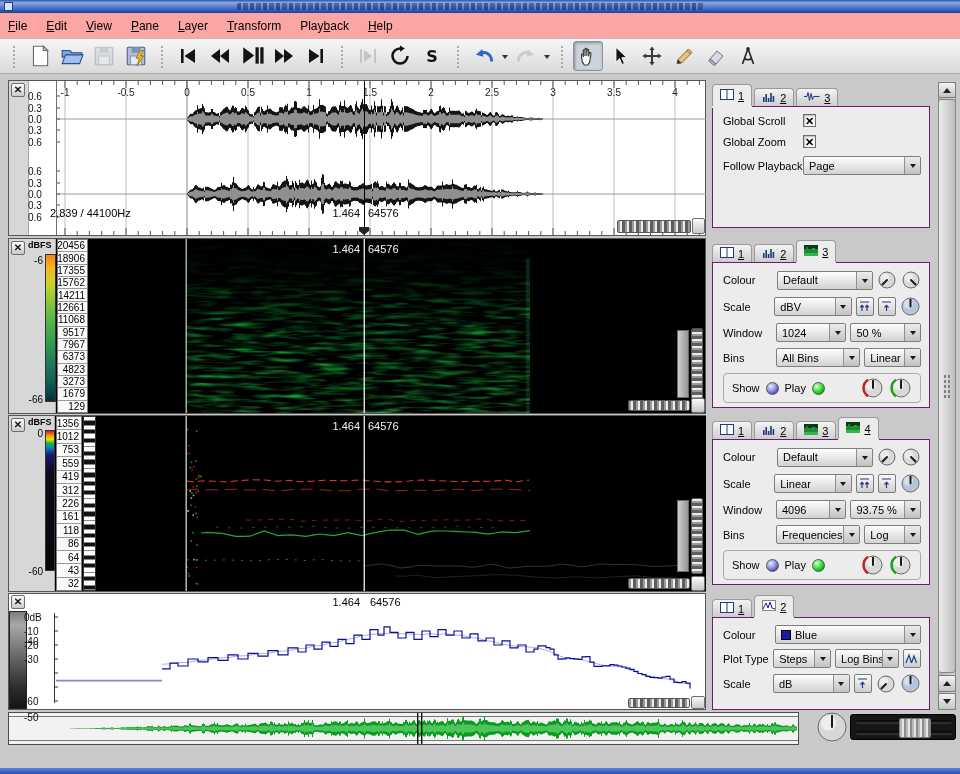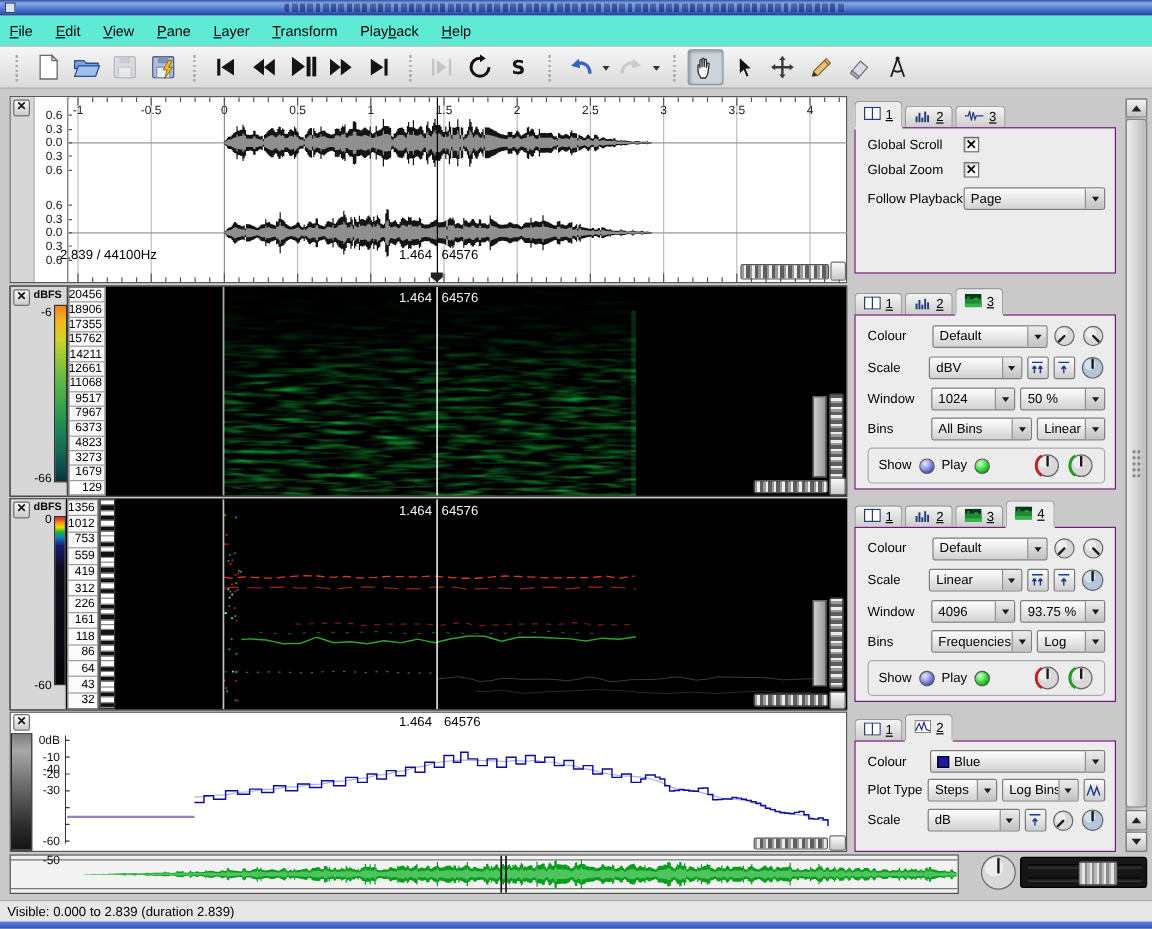--- a/index.html
+++ b/index.html
@@ -9,37 +9,37 @@
   .abs {position:absolute;}
   .txt {position:absolute;white-space:nowrap;line-height:1.1;}
   .r {text-align:right;}
   .w {color:#f4f4f4;}
 
   
   #titlebar {left:0;top:0;width:960px;height:13px;background:linear-gradient(180deg,#30549f 0%,#89a7e6 20%,#5c82d6 50%,#35five 0,#2d55ae 85%,#1d3f8e 100%);}
   #title-smudge {left:237px;top:3px;width:468px;height:7px;border-radius:2px;
      background:repeating-linear-gradient(90deg,rgba(14,28,88,.5) 0 4px,rgba(130,158,216,.25) 4px 6px,rgba(14,28,88,.4) 6px 11px,rgba(130,158,216,.2) 11px 13px);}
   #title-icon {left:4px;top:2px;width:9px;height:9px;background:#d9e2f4;border:1px solid #24407e;}
-  #menubar {left:0;top:13px;width:960px;height:26px;background:#5eead4;border-bottom:1px solid #b9b9b9;display:flex;align-items:center;padding-left:8px;gap:19px;font-size:12px;}
+  #menubar {left:0;top:13px;width:960px;height:26px;background:#fca5a5;border-bottom:1px solid #b9b9b9;display:flex;align-items:center;padding-left:8px;gap:19px;font-size:12px;}
   .menu-item {cursor:default;}
   #toolbar {left:0;top:39px;width:960px;height:35px;background:linear-gradient(#f6f6f6,#dadada);border-bottom:1px solid #ababab;display:flex;align-items:center;padding-left:4px;}
   .tbtn {width:30px;height:30px;display:flex;align-items:center;justify-content:center;border:1px solid transparent;border-radius:3px;margin:0 1px;}
   .tbtn.disabled {opacity:.45;}
   .tbtn.active {background:#ccd3db;border:1px solid #8a93a0;box-shadow:inset 1px 1px 3px rgba(0,0,0,.35);}
   .tsep {width:2px;height:24px;margin:0 9px;background:repeating-linear-gradient(0deg,#a8a8a8 0 2px,transparent 2px 4px);}
   .tcaret {width:10px;height:28px;display:flex;align-items:center;justify-content:center;}
   .tcaret::after {content:"";border:3.5px solid transparent;border-top:4.5px solid #333;margin-top:4px;}
 
   
   #workspace {left:0;top:74px;width:960px;height:676px;background:#c9c9c9;}
   .pane {position:absolute;background:#fff;border:1px solid #565656;}
   .gutter {position:absolute;background:#d7d7d7;border-right:1px solid #a8a8a8;}
   .xbtn {position:absolute;width:14px;height:14px;border:1px solid #6e6e6e;border-radius:2px;background:linear-gradient(#fdfdfd,#cacaca);font-size:10px;font-weight:bold;line-height:12px;text-align:center;color:#111;padding:0;}
   .rlbl {position:absolute;width:34px;font-size:10px;text-align:center;color:#222;}
-  .albl,.dlbl {position:absolute;font-size:10px;text-align:right;color:#111;}
+  .albl,.dlbl {position:absolute;font-size:10px;color:#111;}
   .freqcol {position:absolute;display:flex;flex-direction:column;background:#fbfbfb;border:1px solid #7c7c7c;}
   .freqcol div {flex:1;display:flex;align-items:center;justify-content:flex-end;padding-right:2px;font-size:10px;border-bottom:1px solid #9a9a9a;color:#000;}
   .freqcol div:last-child {border-bottom:none;}
   #colorbar2 {background:linear-gradient(180deg,#f7821e 0%,#f2b81f 9%,#cfd22a 19%,#8ec73a 31%,#53b34a 46%,#2f9a4d 61%,#1d7f55 73%,#136353 85%,#0c4746 94%,#082f33 100%);border:1px solid #333;}
   #colorbar3 {background:linear-gradient(180deg,#e01030 0%,#f09000 3%,#f0e000 6%,#10b830 9%,#1080c8 12%,#181a70 17%,#0c0c1c 30%,#060608 100%);border:1px solid #333;}
   #colorbar4 {background:linear-gradient(180deg,#7e7e7e 0%,#a8a8a8 14%,#6a6a6a 45%,#2e2e2e 78%,#141414 100%);border:1px solid #222;}
   #keyboard {position:absolute;display:flex;flex-direction:column;border:1px solid #333;background:#fff;}
   #keyboard div {flex:1;border-bottom:1px solid #888;}
   #keyboard div.bk {background:#111;}
   .twh {position:absolute;border:1px solid #565656;border-radius:2px;background:repeating-linear-gradient(90deg,#9a9a9a 0 2px,#ececec 2px 4px,#5e5e5e 4px 7px);}
@@ -915,23 +915,20 @@
             <svg width="21" height="21">
               <circle cx="10.5" cy="10.5" r="8.5" fill="#b6c6da" stroke="#6a6a6a" stroke-width="1"></circle>
               <circle cx="8.375" cy="7.95" r="4.675000000000001" fill="#d6e2f0" opacity="0.9"></circle>
               <line x1="10.5" y1="10.5" x2="10.5" y2="3.6999999999999993" stroke="#1a1a1a" stroke-width="2" stroke-linecap="round"></line>
             </svg>
           </span>
         </div>
       </div>
     </div>
 
-  <div id="statusbar" class="abs">
-    <span id="status-text">Visible: 0.000 to 2.839 (duration 2.839)</span>
-  </div>
   <div id="taskbar" class="abs"></div>
 <div class="rlbl" style="left:48px;top:87px;">-1</div>
     <div class="rlbl" style="left:109px;top:87px;">-0.5</div>
     <div class="rlbl" style="left:170px;top:87px;">0</div>
     <div class="rlbl" style="left:231px;top:87px;">0.5</div>
     <div class="rlbl" style="left:292px;top:87px;">1</div>
     <div class="rlbl" style="left:353px;top:87px;">1.5</div>
     <div class="rlbl" style="left:414px;top:87px;">2</div>
     <div class="rlbl" style="left:475px;top:87px;">2.5</div>
     <div class="rlbl" style="left:536px;top:87px;">3</div>

